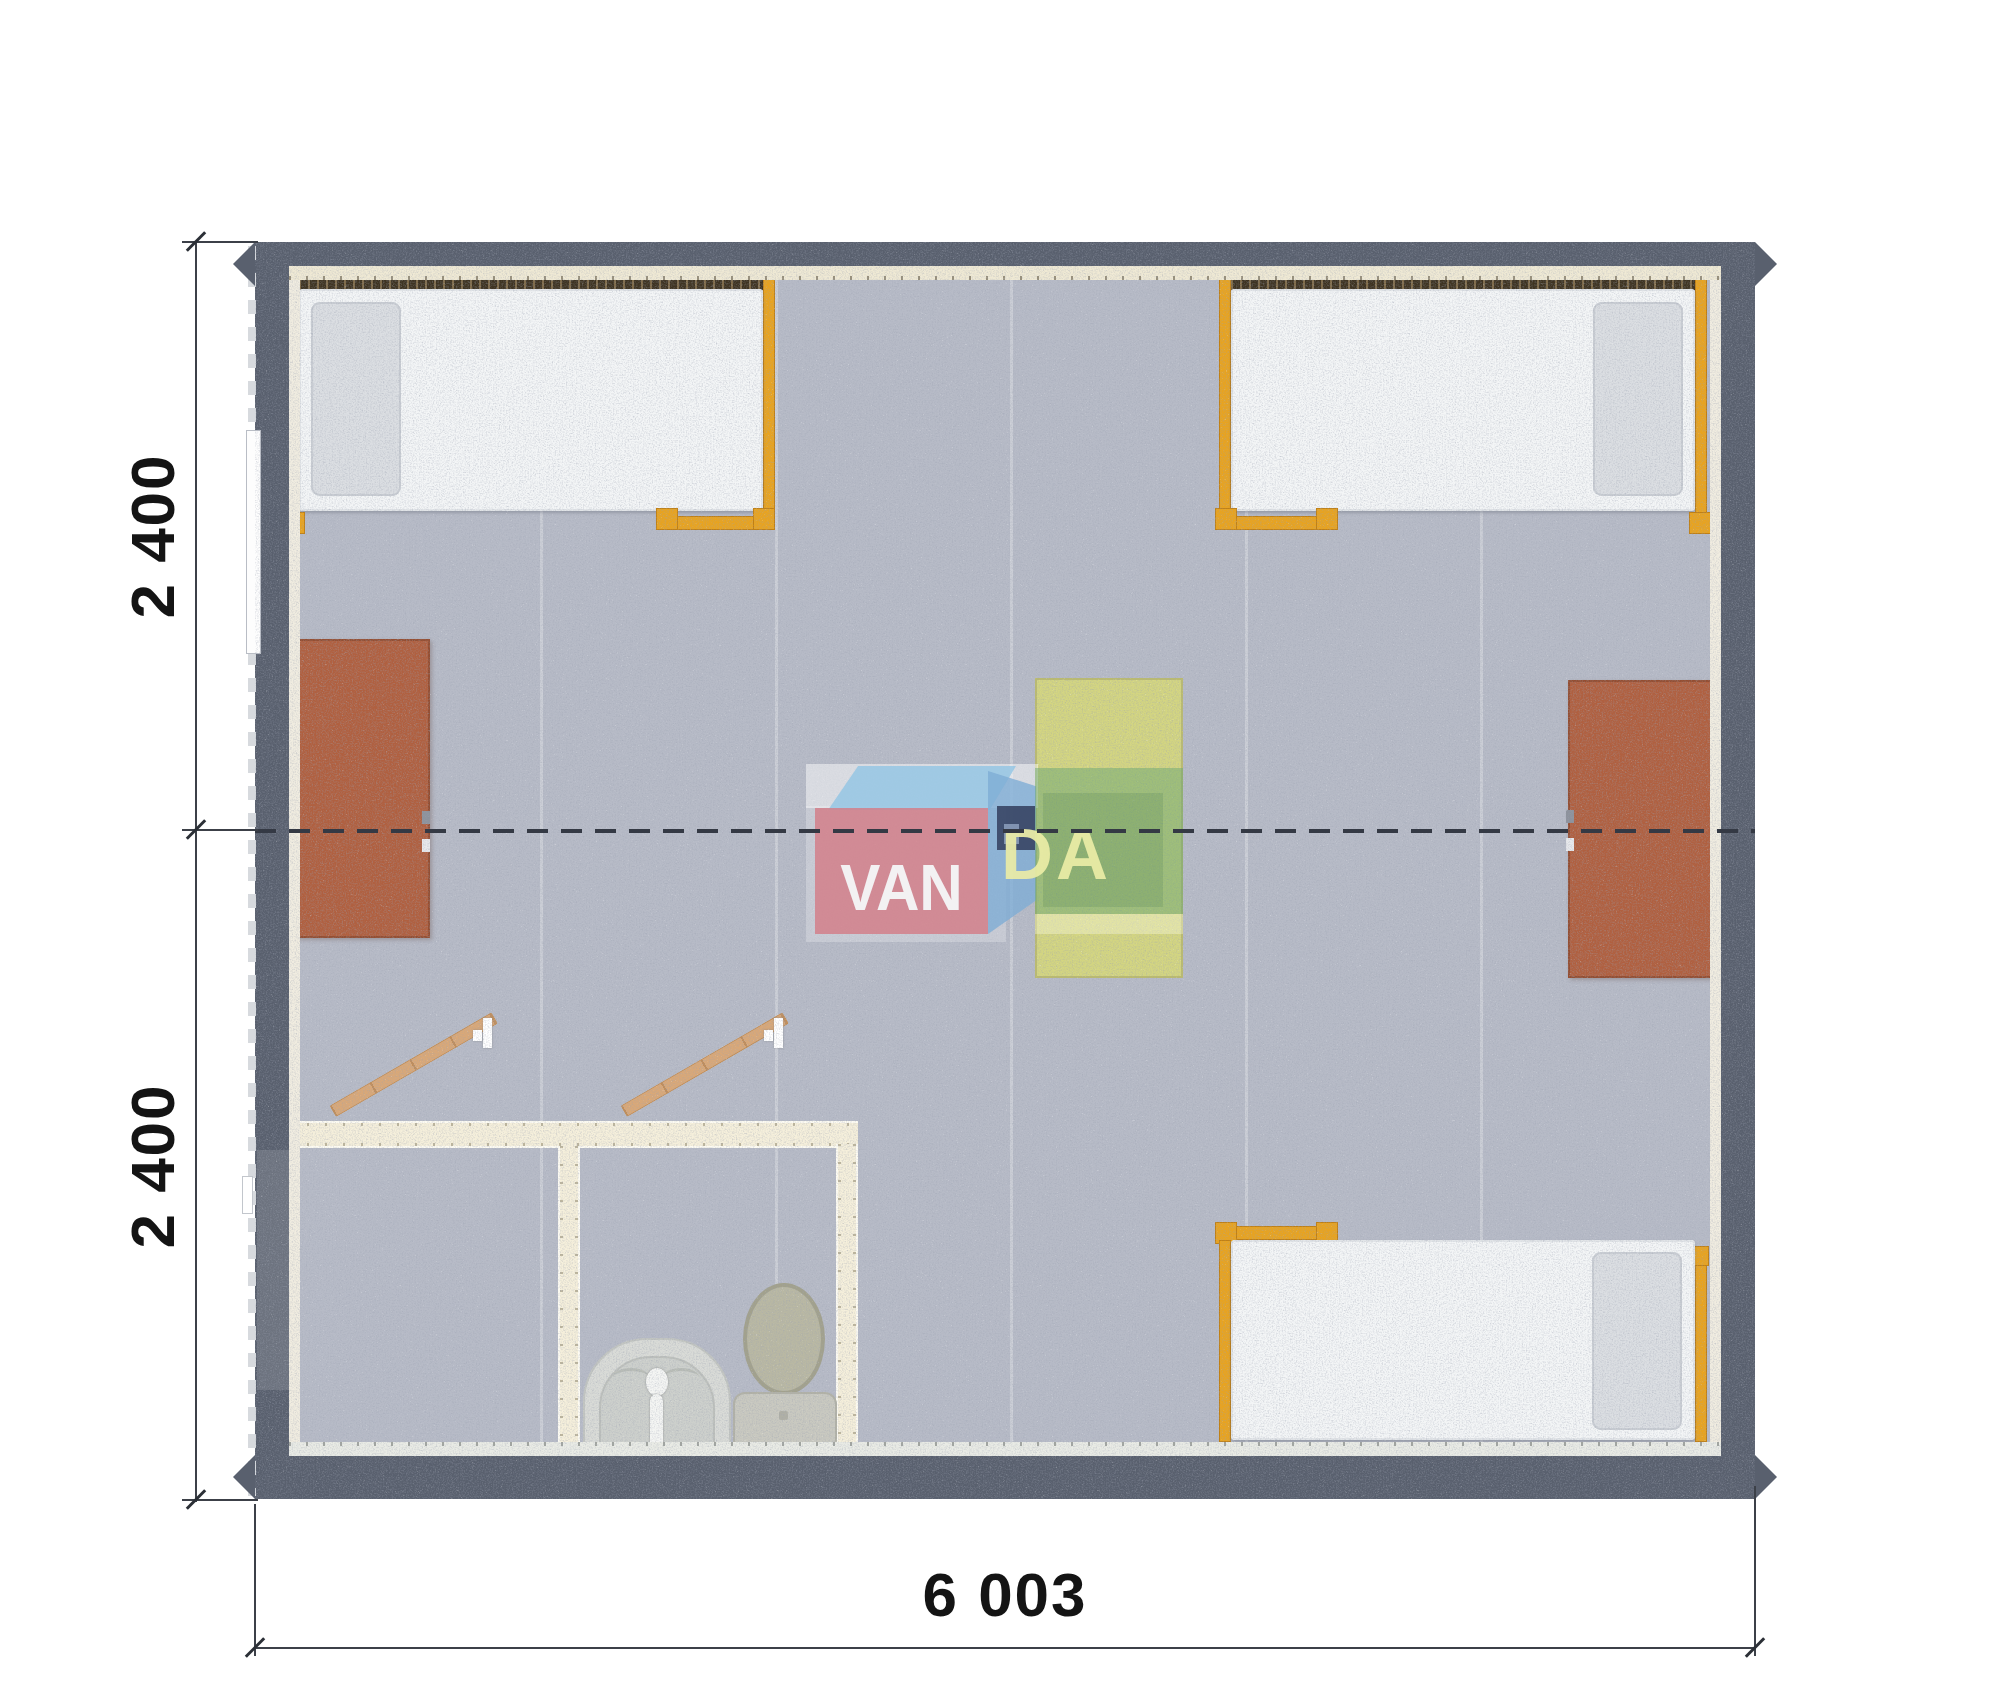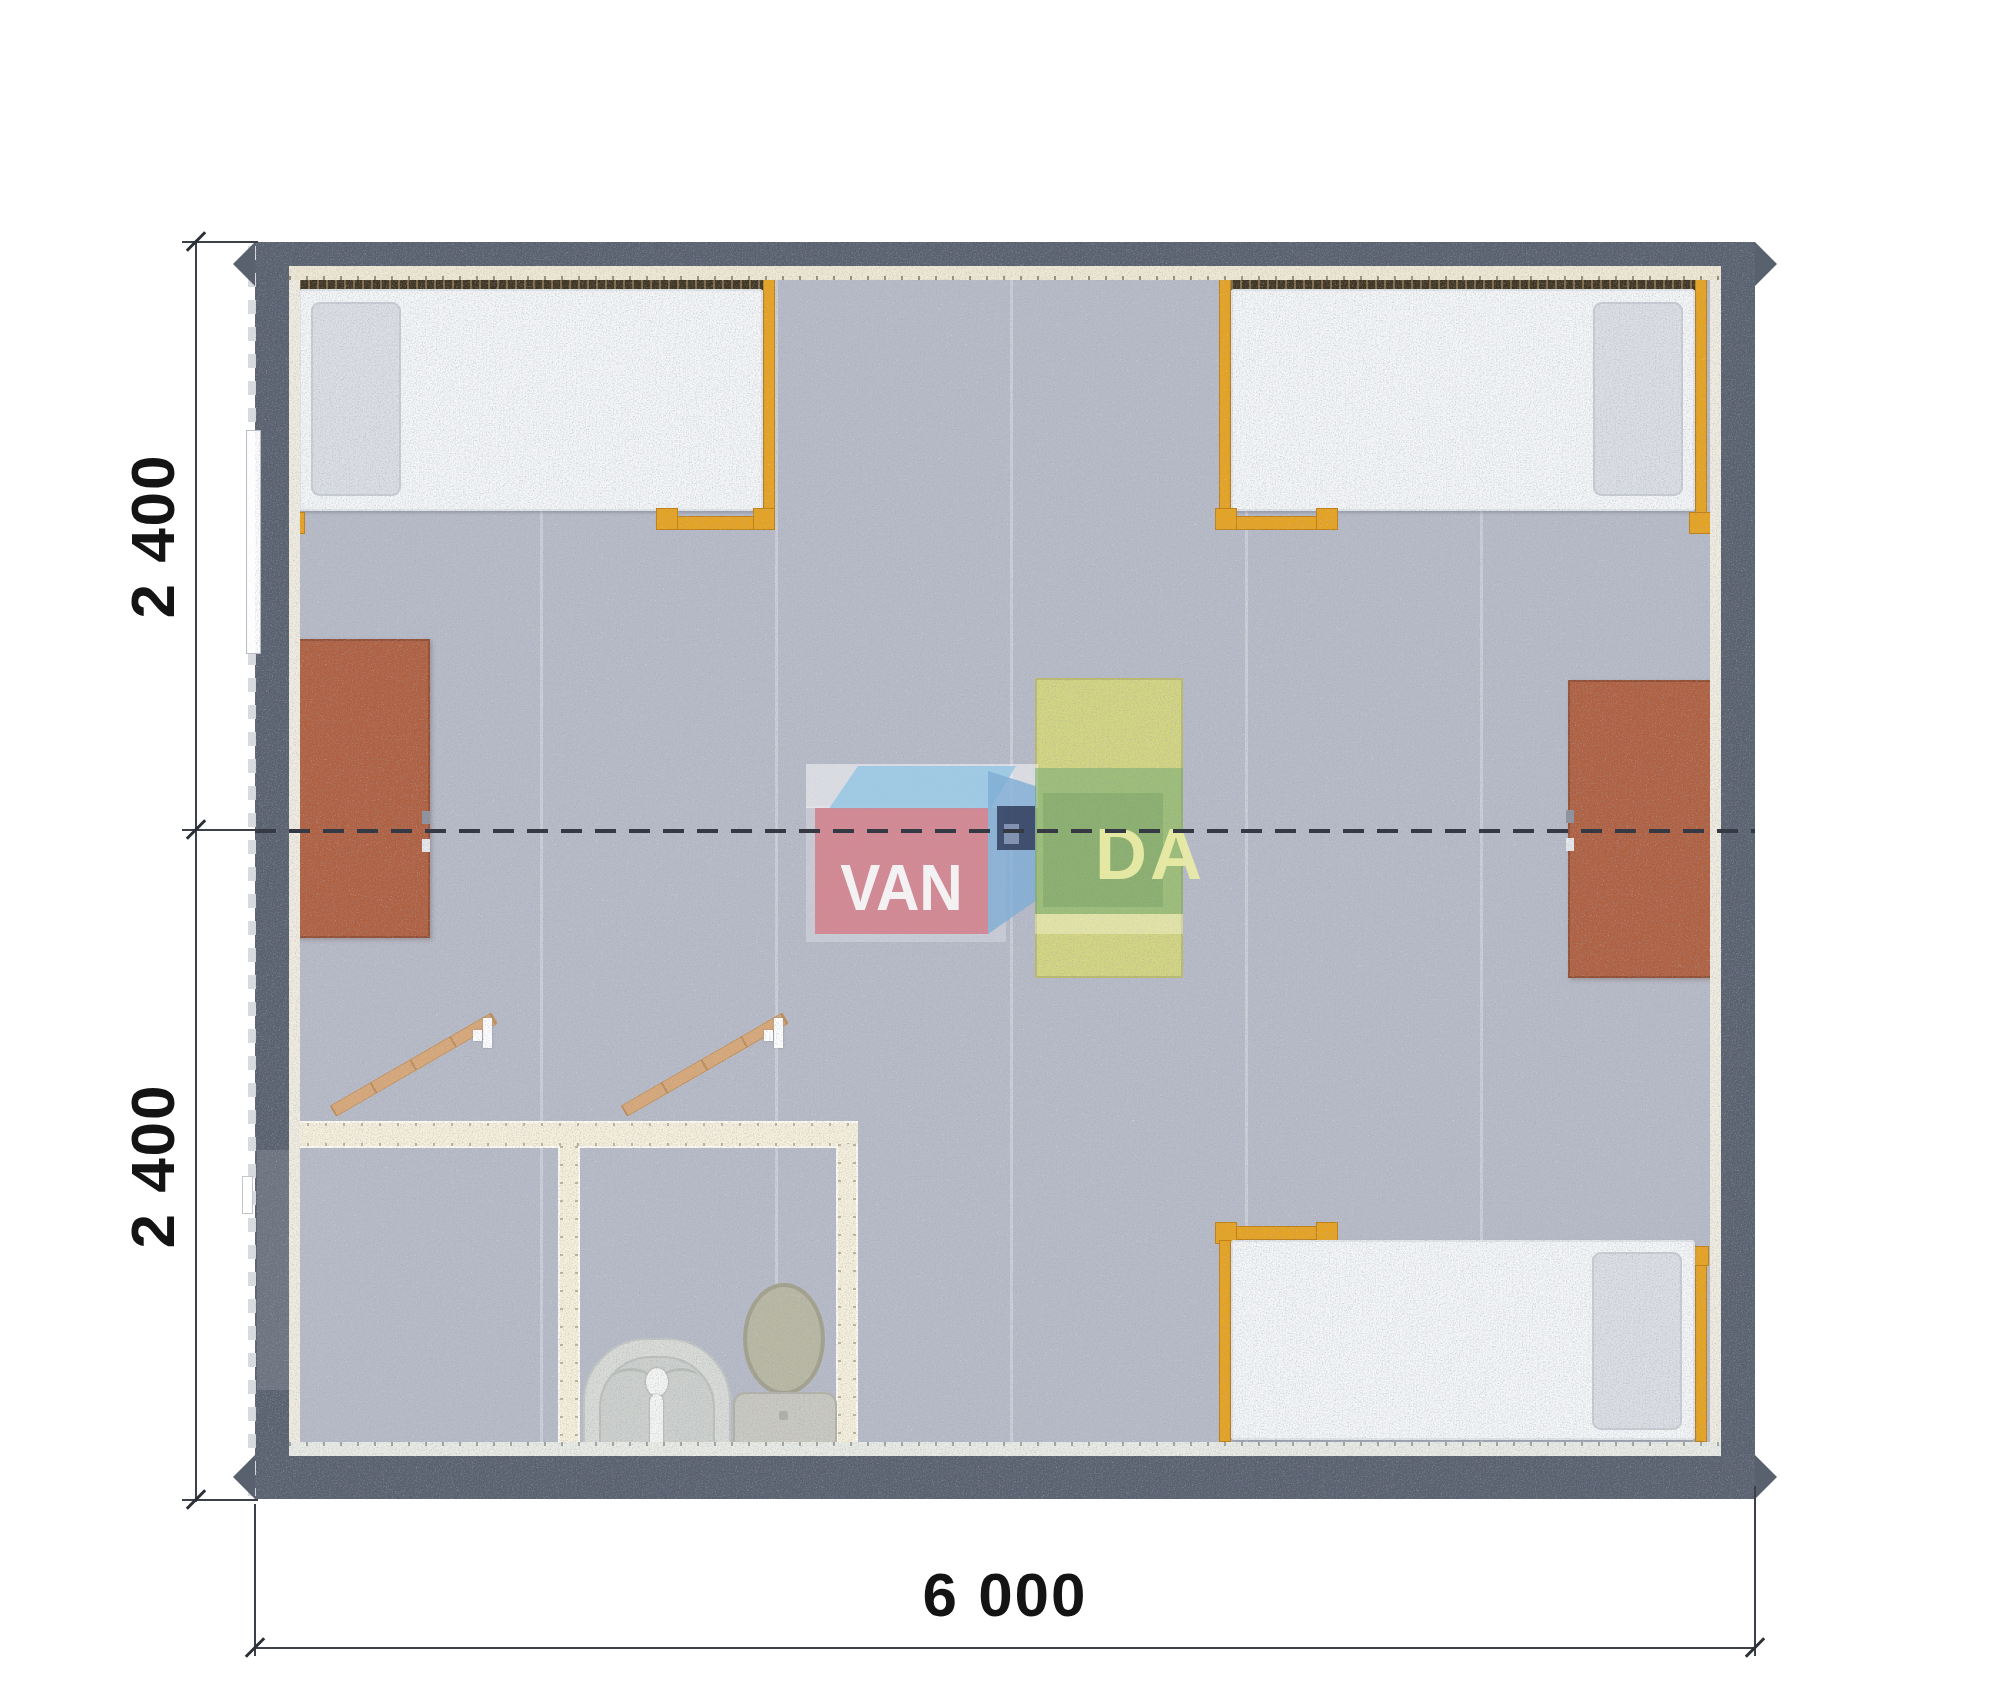--- a/index.html
+++ b/index.html
@@ -180,21 +180,21 @@
       <div class="abs" style="left:806px;top:806px;width:200px;height:136px;background:rgba(255,255,255,.25);"></div>
       <div class="abs" style="left:828px;top:766px;width:188px;height:44px;background:rgba(148,199,229,.85);clip-path:polygon(16% 0,100% 0,86% 100%,0 100%);"></div>
       <div class="abs" style="left:988px;top:766px;width:48px;height:168px;background:rgba(125,172,214,.8);clip-path:polygon(0 3%,100% 12%,100% 80%,0 100%);"></div>
       <div class="abs" style="left:815px;top:808px;width:173px;height:126px;background:rgba(213,126,136,.85);"></div>
       <div class="abs" style="left:997px;top:806px;width:38px;height:44px;background:rgba(56,71,102,.95);"></div>
       <div class="abs" style="left:1004px;top:824px;width:15px;height:20px;background:rgba(150,170,200,.75);"></div>
       <div class="abs" style="left:1035px;top:768px;width:148px;height:146px;background:rgba(104,166,116,.5);"></div>
       <div class="abs" style="left:1043px;top:793px;width:120px;height:114px;background:rgba(60,110,70,.18);"></div>
       <div class="abs" style="left:1035px;top:914px;width:148px;height:20px;background:rgba(255,255,235,.35);"></div>
       <div class="abs wm-text" style="left:815px;top:848px;width:173px;height:80px;font-size:64px;line-height:80px;color:rgba(248,250,251,.95);transform:scaleX(.94);">VAN</div>
-      <div class="abs wm-text" style="left:1085px;top:806px;width:130px;height:96px;font-size:72px;line-height:96px;color:rgba(235,237,167,.95);letter-spacing:3px;">DA</div>
+      <div class="abs wm-text" style="left:991px;top:806px;width:130px;height:96px;font-size:72px;line-height:96px;color:rgba(235,237,167,.95);letter-spacing:3px;">DA</div>
     </div>
 
     <div class="abs dashed" style="left:255px;top:829px;width:1500px;height:4px;"></div>
   </div>
 
   <div class="abs" style="left:0;top:0;width:0;height:0;">
 
     <div class="abs dimline" style="left:195px;top:242px;width:2px;height:1260px;"></div>
     <div class="abs dimline" style="left:182px;top:241px;width:76px;height:2px;"></div>
     <div class="abs dimline" style="left:182px;top:829px;width:76px;height:2px;"></div>
@@ -203,16 +203,16 @@
     <div class="abs tick" style="left:183px;top:828px;"></div>
     <div class="abs tick" style="left:183px;top:1498px;"></div>
     <div class="abs dimtext" style="left:152px;top:536px;transform:translate(-50%,-50%) rotate(-90deg);">2 400</div>
     <div class="abs dimtext" style="left:152px;top:1166px;transform:translate(-50%,-50%) rotate(-90deg);">2 400</div>
 
     <div class="abs dimline" style="left:255px;top:1647px;width:1500px;height:2px;"></div>
     <div class="abs dimline" style="left:254px;top:1504px;width:2px;height:152px;"></div>
     <div class="abs dimline" style="left:1754px;top:1486px;width:2px;height:170px;"></div>
     <div class="abs tick" style="left:242px;top:1646px;"></div>
     <div class="abs tick" style="left:1742px;top:1646px;"></div>
-    <div class="abs dimtext" style="left:1005px;top:1594px;transform:translate(-50%,-50%);">6 000</div>
+    <div class="abs dimtext" style="left:1005px;top:1594px;transform:translate(-50%,-50%);">6 003</div>
   </div>
 
 </div>
 
 </body></html>

